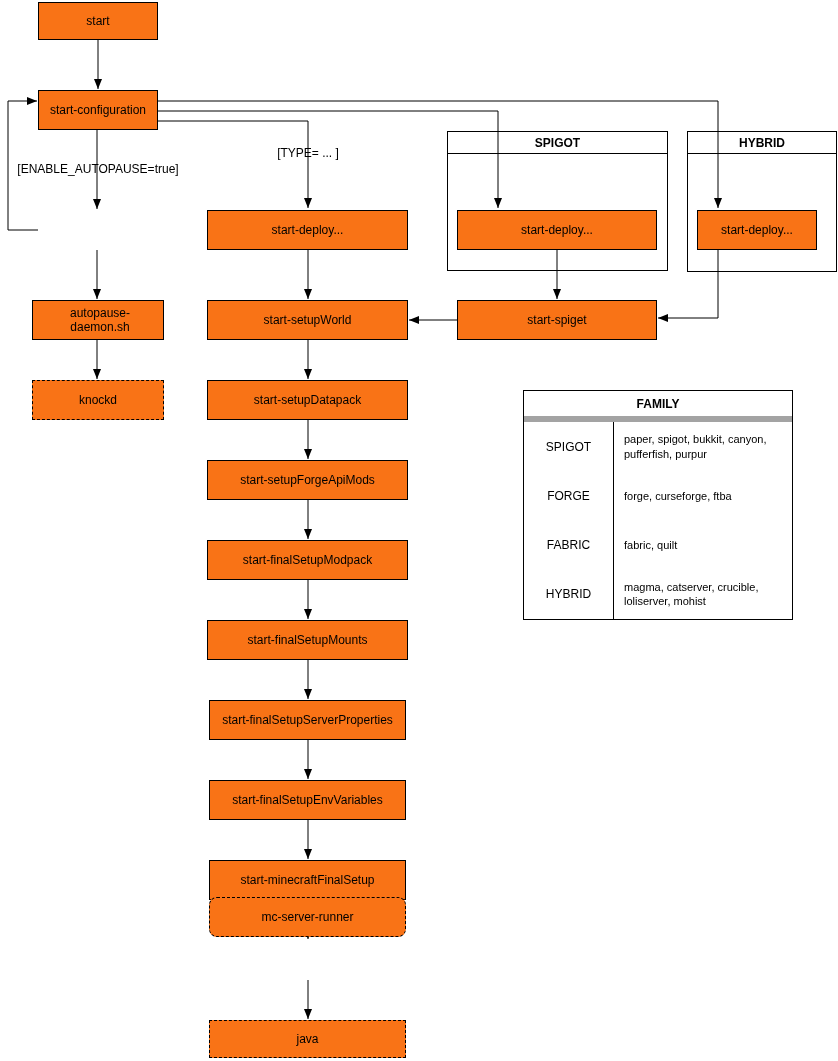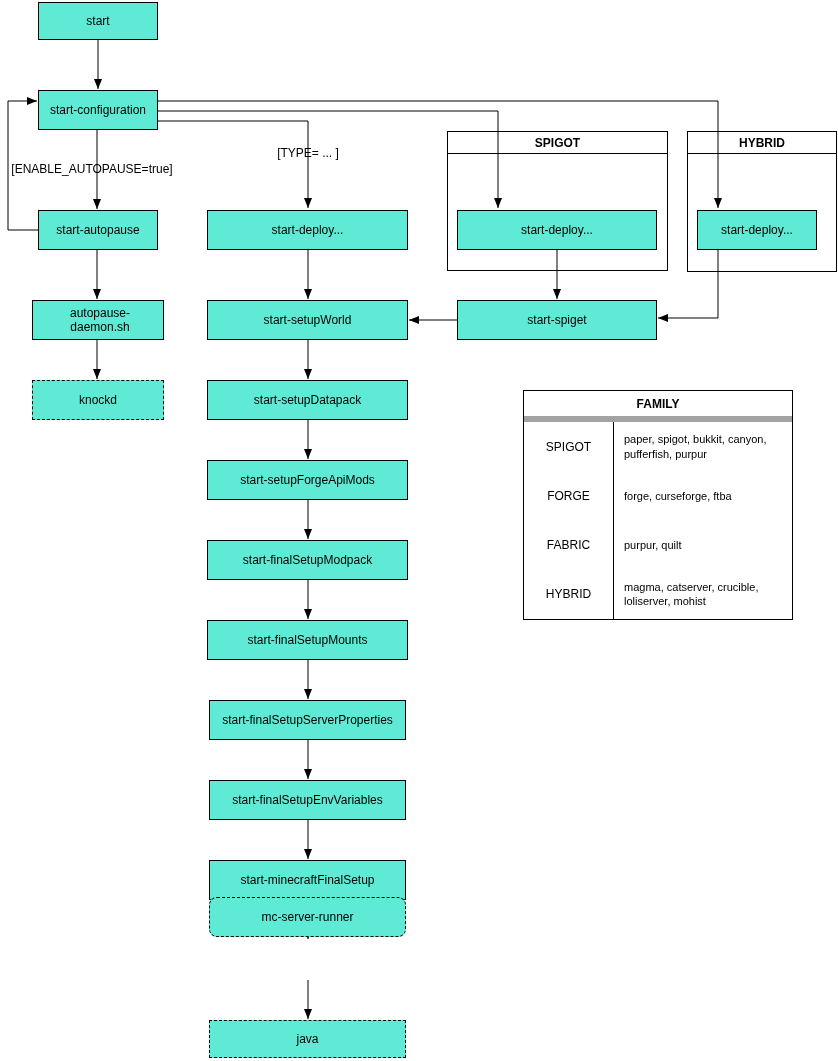--- a/index.html
+++ b/index.html
@@ -19,21 +19,21 @@
   svg.edges {
     position: absolute;
     left: 0; top: 0;
     width: 838px; height: 1061px;
     z-index: 1;
   }
   .node {
     position: absolute;
     box-sizing: border-box;
     border: 1px solid #000000;
-    background: #5eead4;
+    background: #f97316;
     display: flex;
     align-items: center;
     justify-content: center;
     text-align: center;
     font-size: 12px;
     line-height: 1.2;
     z-index: 2;
     padding: 2px 4px;
   }
   .node.dashed { border-style: dashed; }
@@ -145,21 +145,20 @@
     <div class="group-title">SPIGOT</div>
   </div>
   <div class="group" style="left:687px; top:131px; width:150px; height:141px;">
     <div class="group-title">HYBRID</div>
   </div>
 
   <div class="node" style="left:38px; top:2px; width:120px; height:38px;">start</div>
 
   <div class="node" style="left:38px; top:90px; width:120px; height:40px;">start-configuration</div>
 
-  <div class="node" style="left:38px; top:210px; width:120px; height:40px;">start-autopause</div>
 
   <div class="node" style="left:32px; top:300px; width:132px; height:40px;padding-left:8px;">autopause-daemon.sh</div>
 
   <div class="node dashed" style="left:32px; top:380px; width:132px; height:40px;">knockd</div>
 
   <div class="node" style="left:207px; top:210px; width:201px; height:40px;">start-deploy...</div>
 
   <div class="node" style="left:207px; top:300px; width:201px; height:40px;">start-setupWorld</div>
 
   <div class="node" style="left:207px; top:380px; width:201px; height:40px;">start-setupDatapack</div>
@@ -179,30 +178,30 @@
   <div class="node dashed" style="left:209px; top:897px; width:197px; height:40px;border-radius:8px;">mc-server-runner</div>
 
   <div class="node dashed" style="left:209px; top:1020px; width:197px; height:38px;">java</div>
 
   <div class="node" style="left:457px; top:210px; width:200px; height:40px;">start-deploy...</div>
 
   <div class="node" style="left:697px; top:210px; width:120px; height:40px;">start-deploy...</div>
 
   <div class="node" style="left:457px; top:300px; width:200px; height:40px;">start-spiget</div>
 
-  <div class="edge-label" style="left:92px; top:162px;">[ENABLE_AUTOPAUSE=true]</div>
+  <div class="edge-label" style="left:98px; top:162px;">[ENABLE_AUTOPAUSE=true]</div>
   <div class="edge-label" style="left:308px; top:146px;">[TYPE= ... ]</div>
 
   <div class="family-table">
     <div class="table-title">FAMILY</div>
     <div class="table-body">
       <div class="cell-family">SPIGOT</div>
       <div class="cell-members">paper, spigot, bukkit, canyon, pufferfish, purpur</div>
       <div class="cell-family">FORGE</div>
       <div class="cell-members">forge, curseforge, ftba</div>
       <div class="cell-family">FABRIC</div>
-      <div class="cell-members">purpur, quilt</div>
+      <div class="cell-members">fabric, quilt</div>
       <div class="cell-family">HYBRID</div>
       <div class="cell-members">magma, catserver, crucible, loliserver, mohist</div>
     </div>
   </div>
 
 </div>
 
 </body></html>

